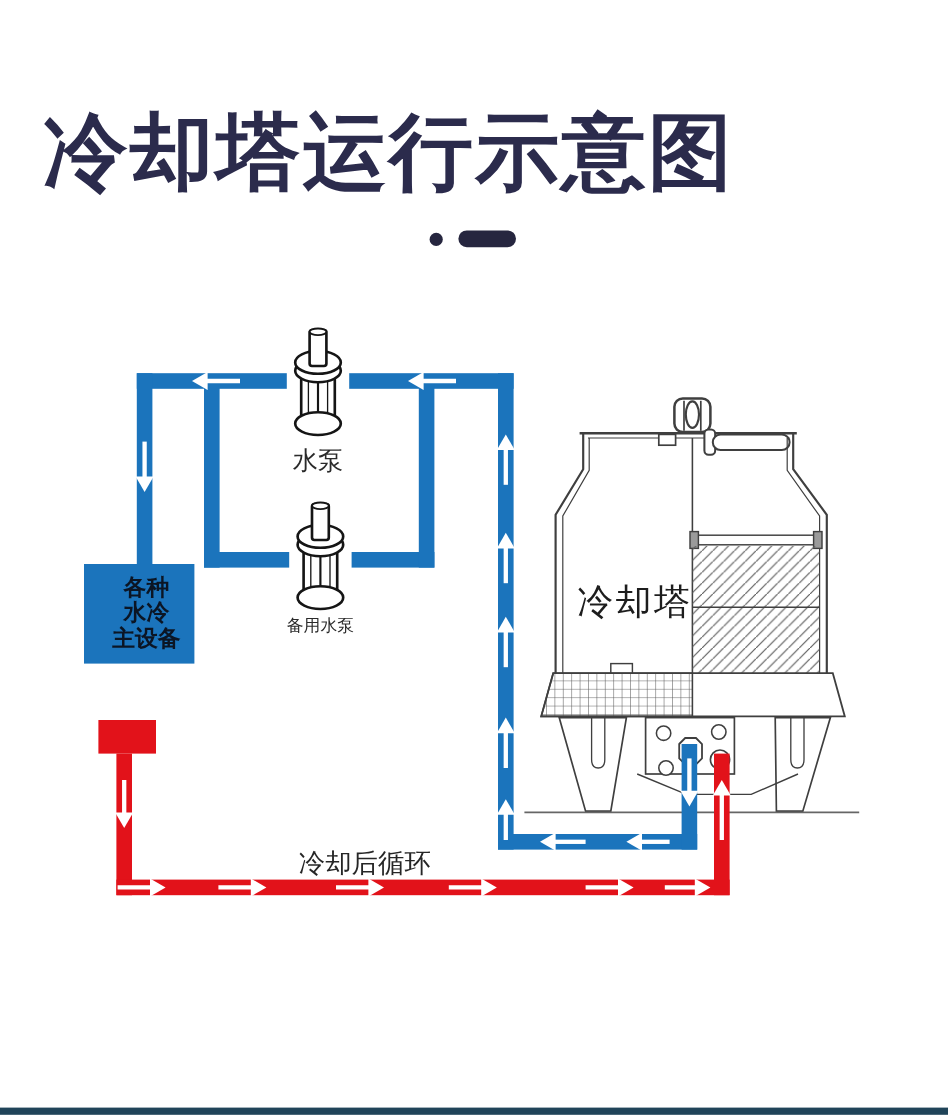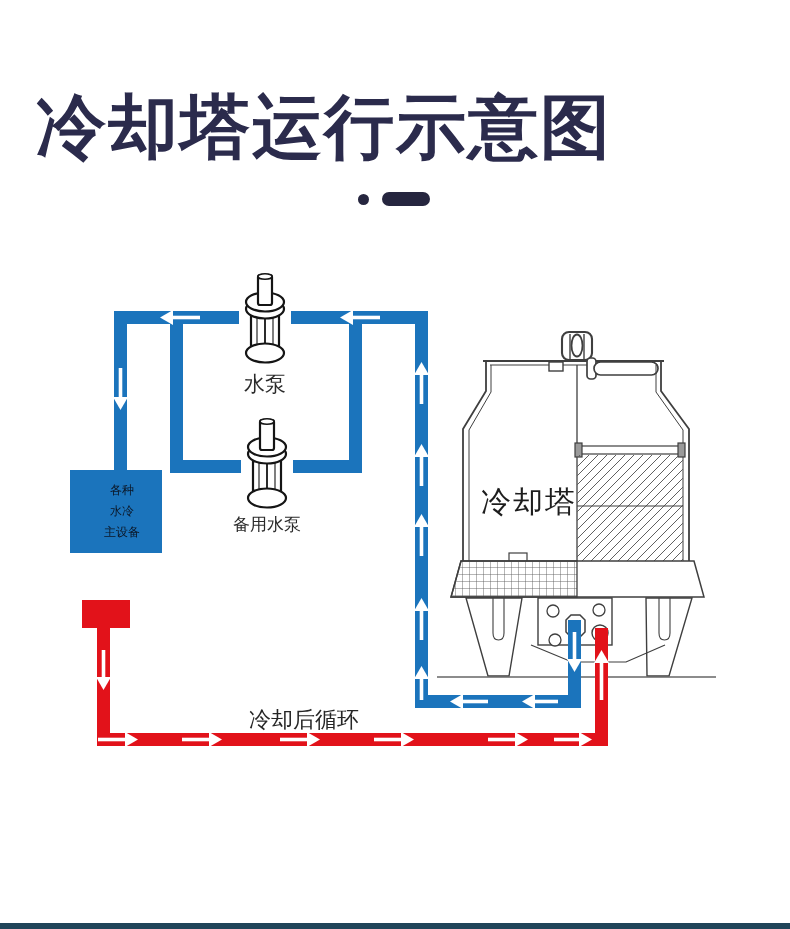--- a/index.html
+++ b/index.html
@@ -15,24 +15,24 @@
     position:absolute;top:194px;left:358px;width:11px;height:11px;
     border-radius:50%;background:#26263f;
   }
   .title-dash{
     position:absolute;top:192px;left:382px;width:48px;height:14px;
     border-radius:7px;background:#26263f;
   }
   svg.diagram{position:absolute;left:0;top:0;width:790px;height:929px;}
   .lbl{position:absolute;color:#2a2a2a;text-align:center;}
   .lbl-pump{left:205px;top:370px;width:120px;font-size:21px;}
-  .lbl-backup{left:197px;top:513px;width:140px;font-size:17px;}
+  .lbl-backup{left:197px;top:513px;width:140px;font-size:14px;}
   .lbl-box{
     left:70px;top:470px;width:104px;height:83px;display:flex;align-items:center;justify-content:center;
-    font-size:12px;line-height:21px;font-weight:400;color:#0b1524;white-space:pre-line;
+    font-size:19px;line-height:21px;font-weight:700;color:#0b1524;white-space:pre-line;
   }
   .lbl-tower{left:469px;top:482px;width:120px;font-size:30px;letter-spacing:2px;color:#1d1d1d;font-weight:500;}
   .lbl-loop{left:234px;top:705px;width:140px;font-size:22px;color:#262626;}
   .footer-bar{position:absolute;left:0;top:923px;width:790px;height:6px;background:#204459;}
 </style>
 </head>
 <body>
 
 <div class="title">冷却塔运行示意图</div>
 <div class="title-dot"></div>

